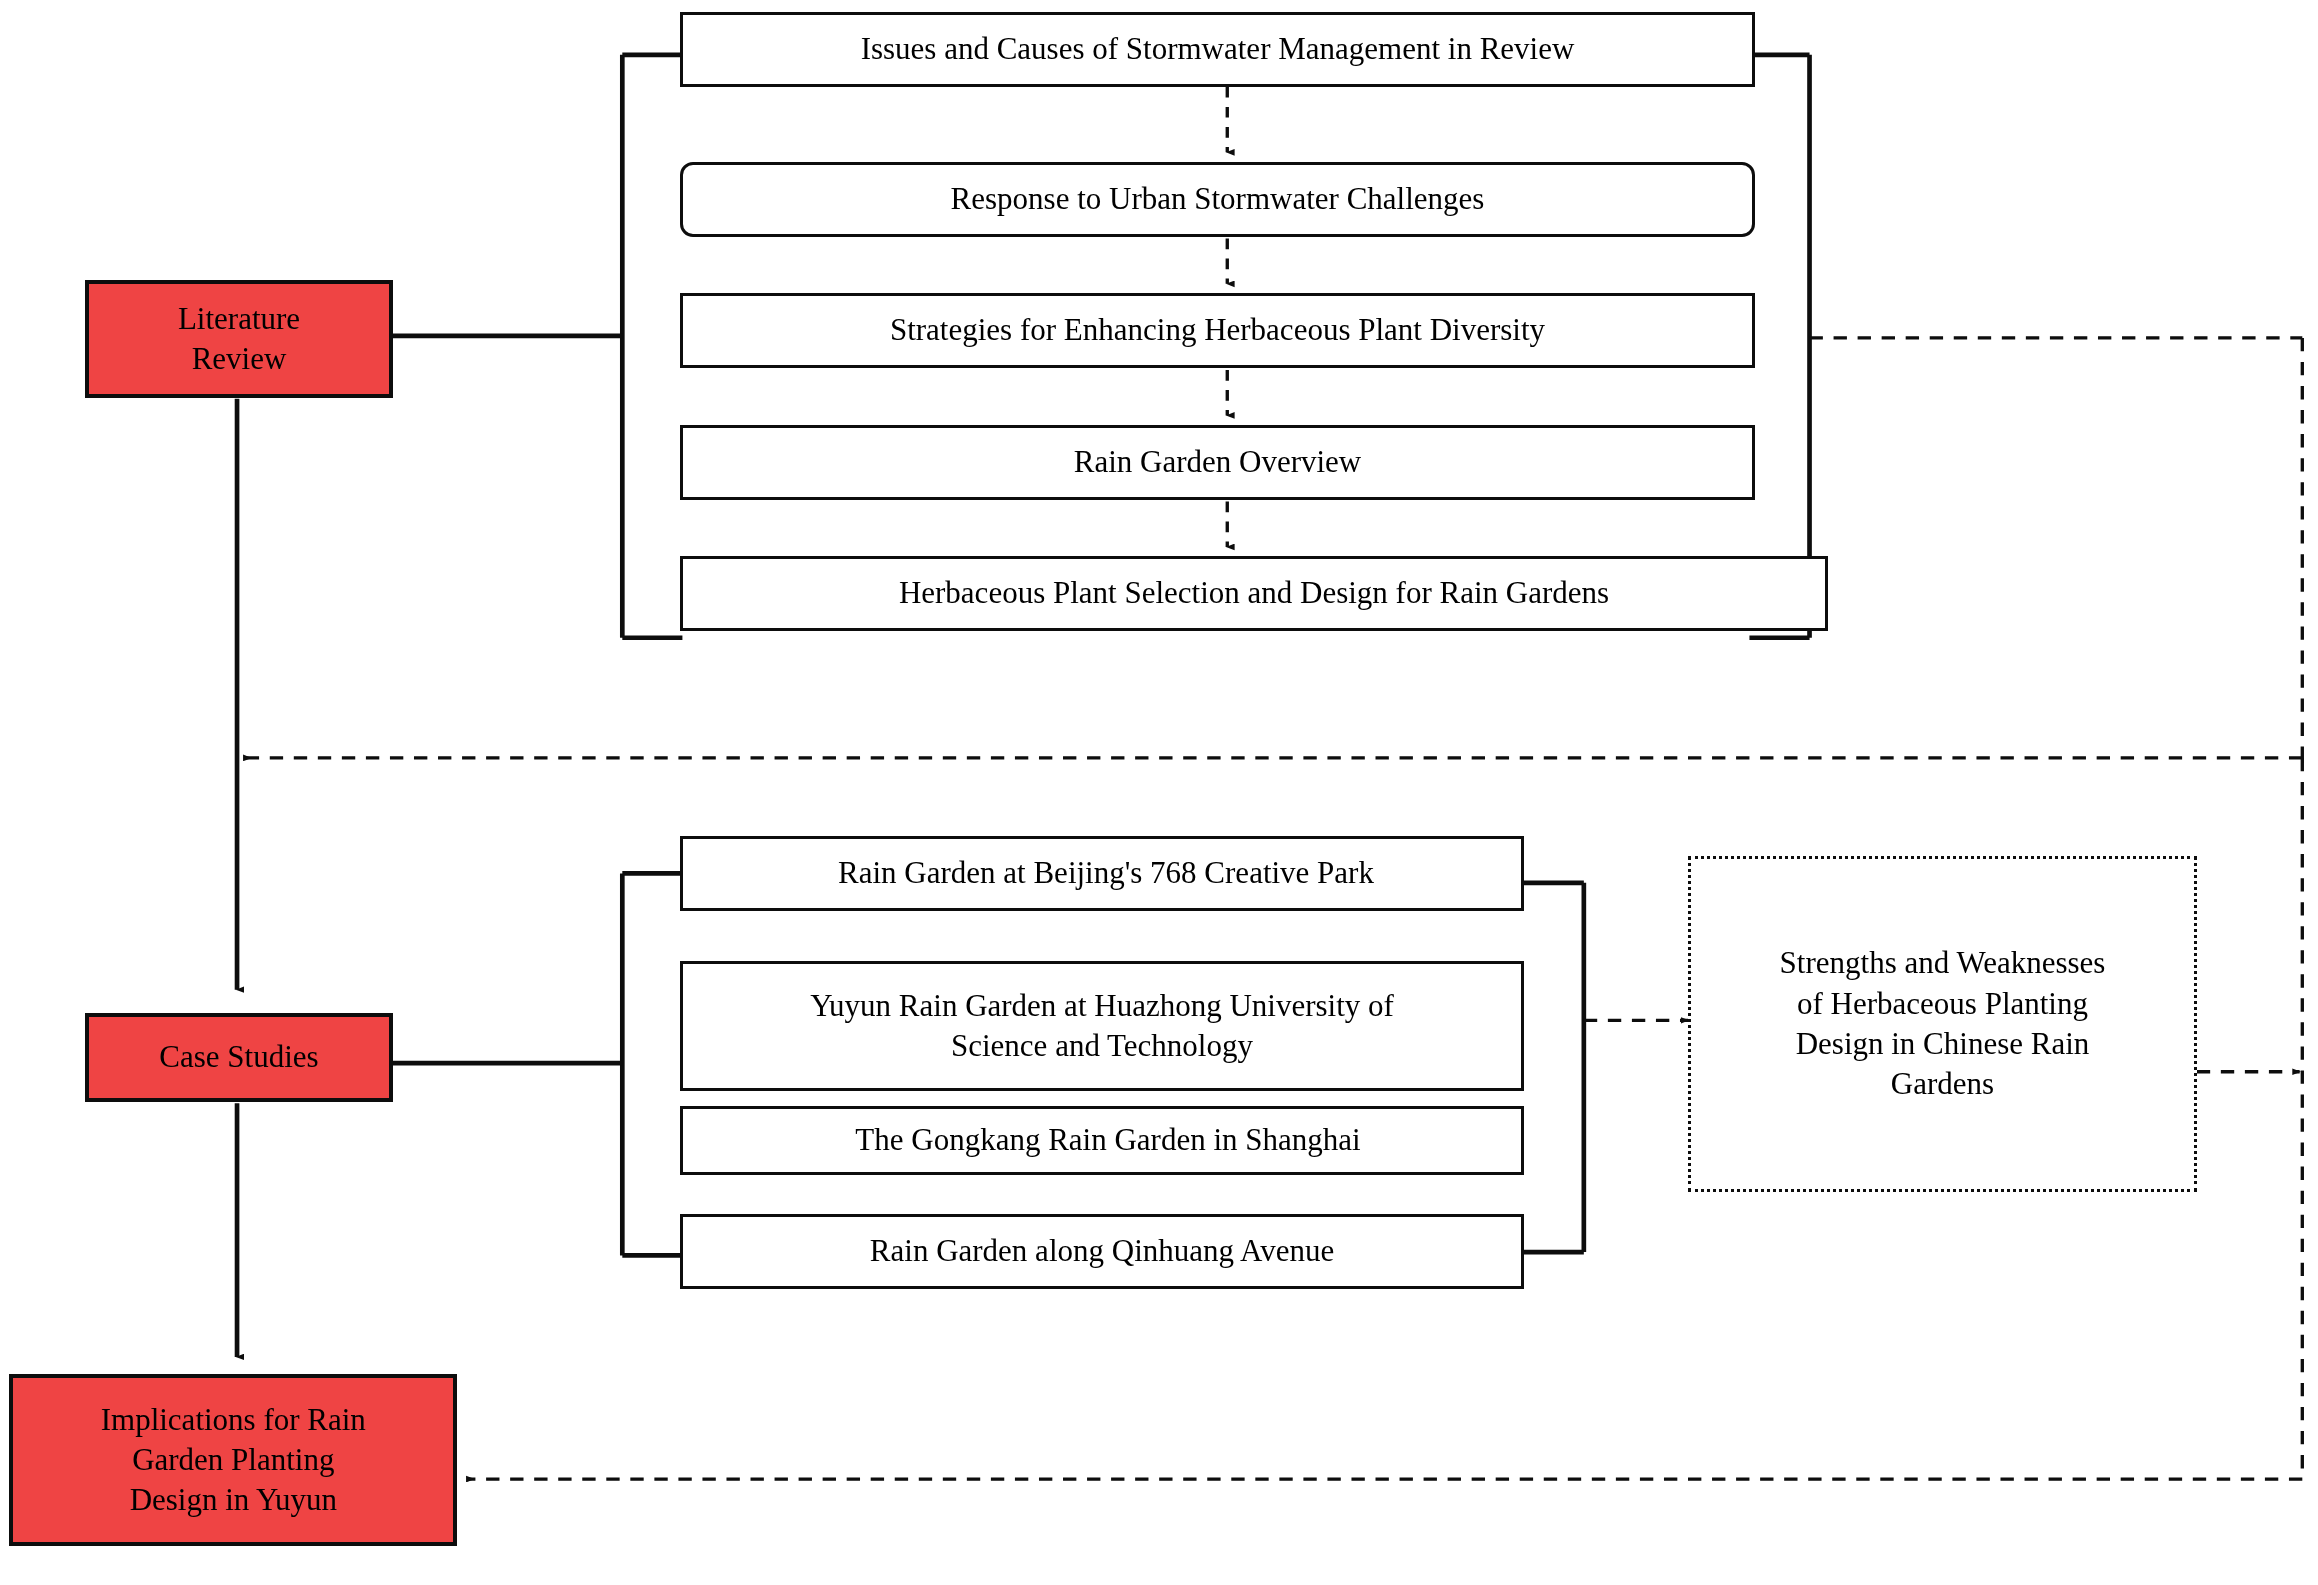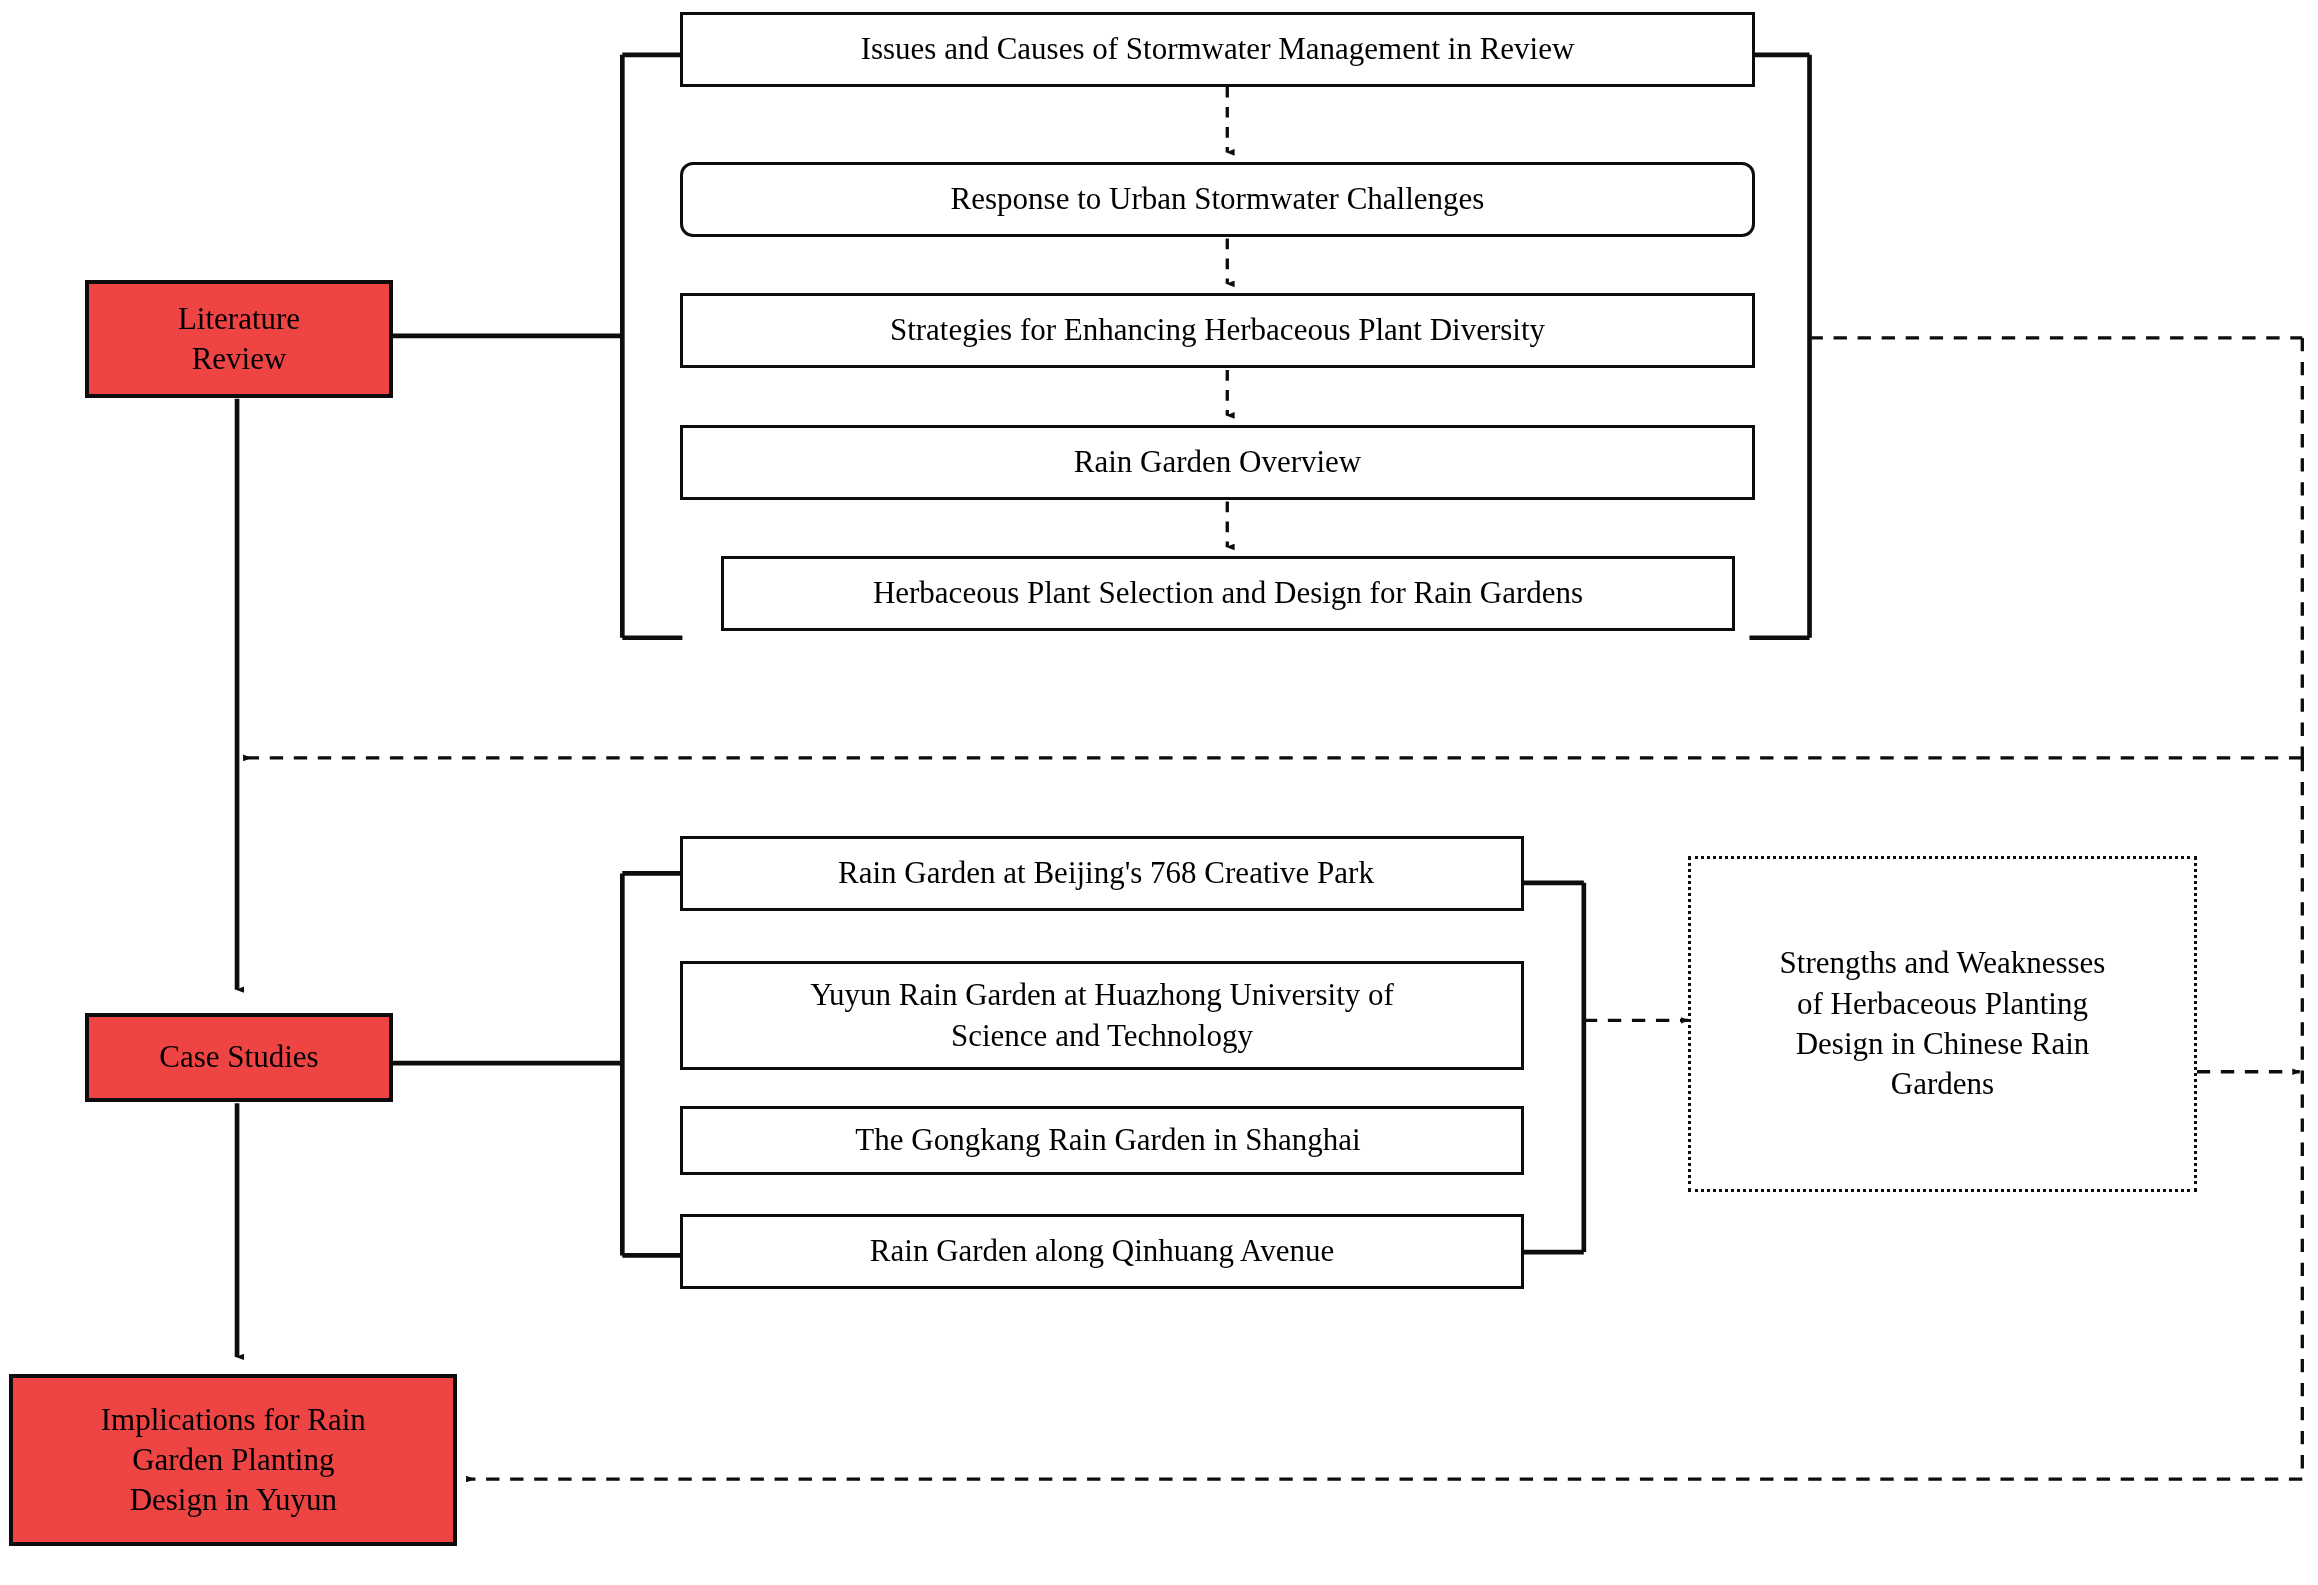--- a/index.html
+++ b/index.html
@@ -166,29 +166,29 @@
   </div>
 
   <div class="node node-plain" style="left:680px; top:293px; width:1075px; height:75px;">
     <span class="node-label">Strategies for Enhancing Herbaceous Plant Diversity</span>
   </div>
 
   <div class="node node-plain" style="left:680px; top:425px; width:1075px; height:75px;">
     <span class="node-label">Rain Garden Overview</span>
   </div>
 
-  <div class="node node-plain" style="left:680px; top:556px; width:1014px; height:75px;margin-left:41px;">
+  <div class="node node-plain" style="left:680px; top:556px; width:1148px; height:75px;">
     <span class="node-label">Herbaceous Plant Selection and Design for Rain Gardens</span>
   </div>
 
   <div class="node node-plain" style="left:680px; top:836px; width:844px; height:75px;padding-left:8px;">
     <span class="node-label">Rain Garden at Beijing's 768 Creative Park</span>
   </div>
 
-  <div class="node node-plain" style="left:680px; top:961px; width:844px; height:109px;">
+  <div class="node node-plain" style="left:680px; top:961px; width:844px; height:130px;">
     <span class="node-label">Yuyun Rain Garden at Huazhong University of
 Science and Technology</span>
   </div>
 
   <div class="node node-plain" style="left:680px; top:1106px; width:844px; height:69px;padding-left:12px;">
     <span class="node-label">The Gongkang Rain Garden in Shanghai</span>
   </div>
 
   <div class="node node-plain" style="left:680px; top:1214px; width:844px; height:75px;">
     <span class="node-label">Rain Garden along Qinhuang Avenue</span>

